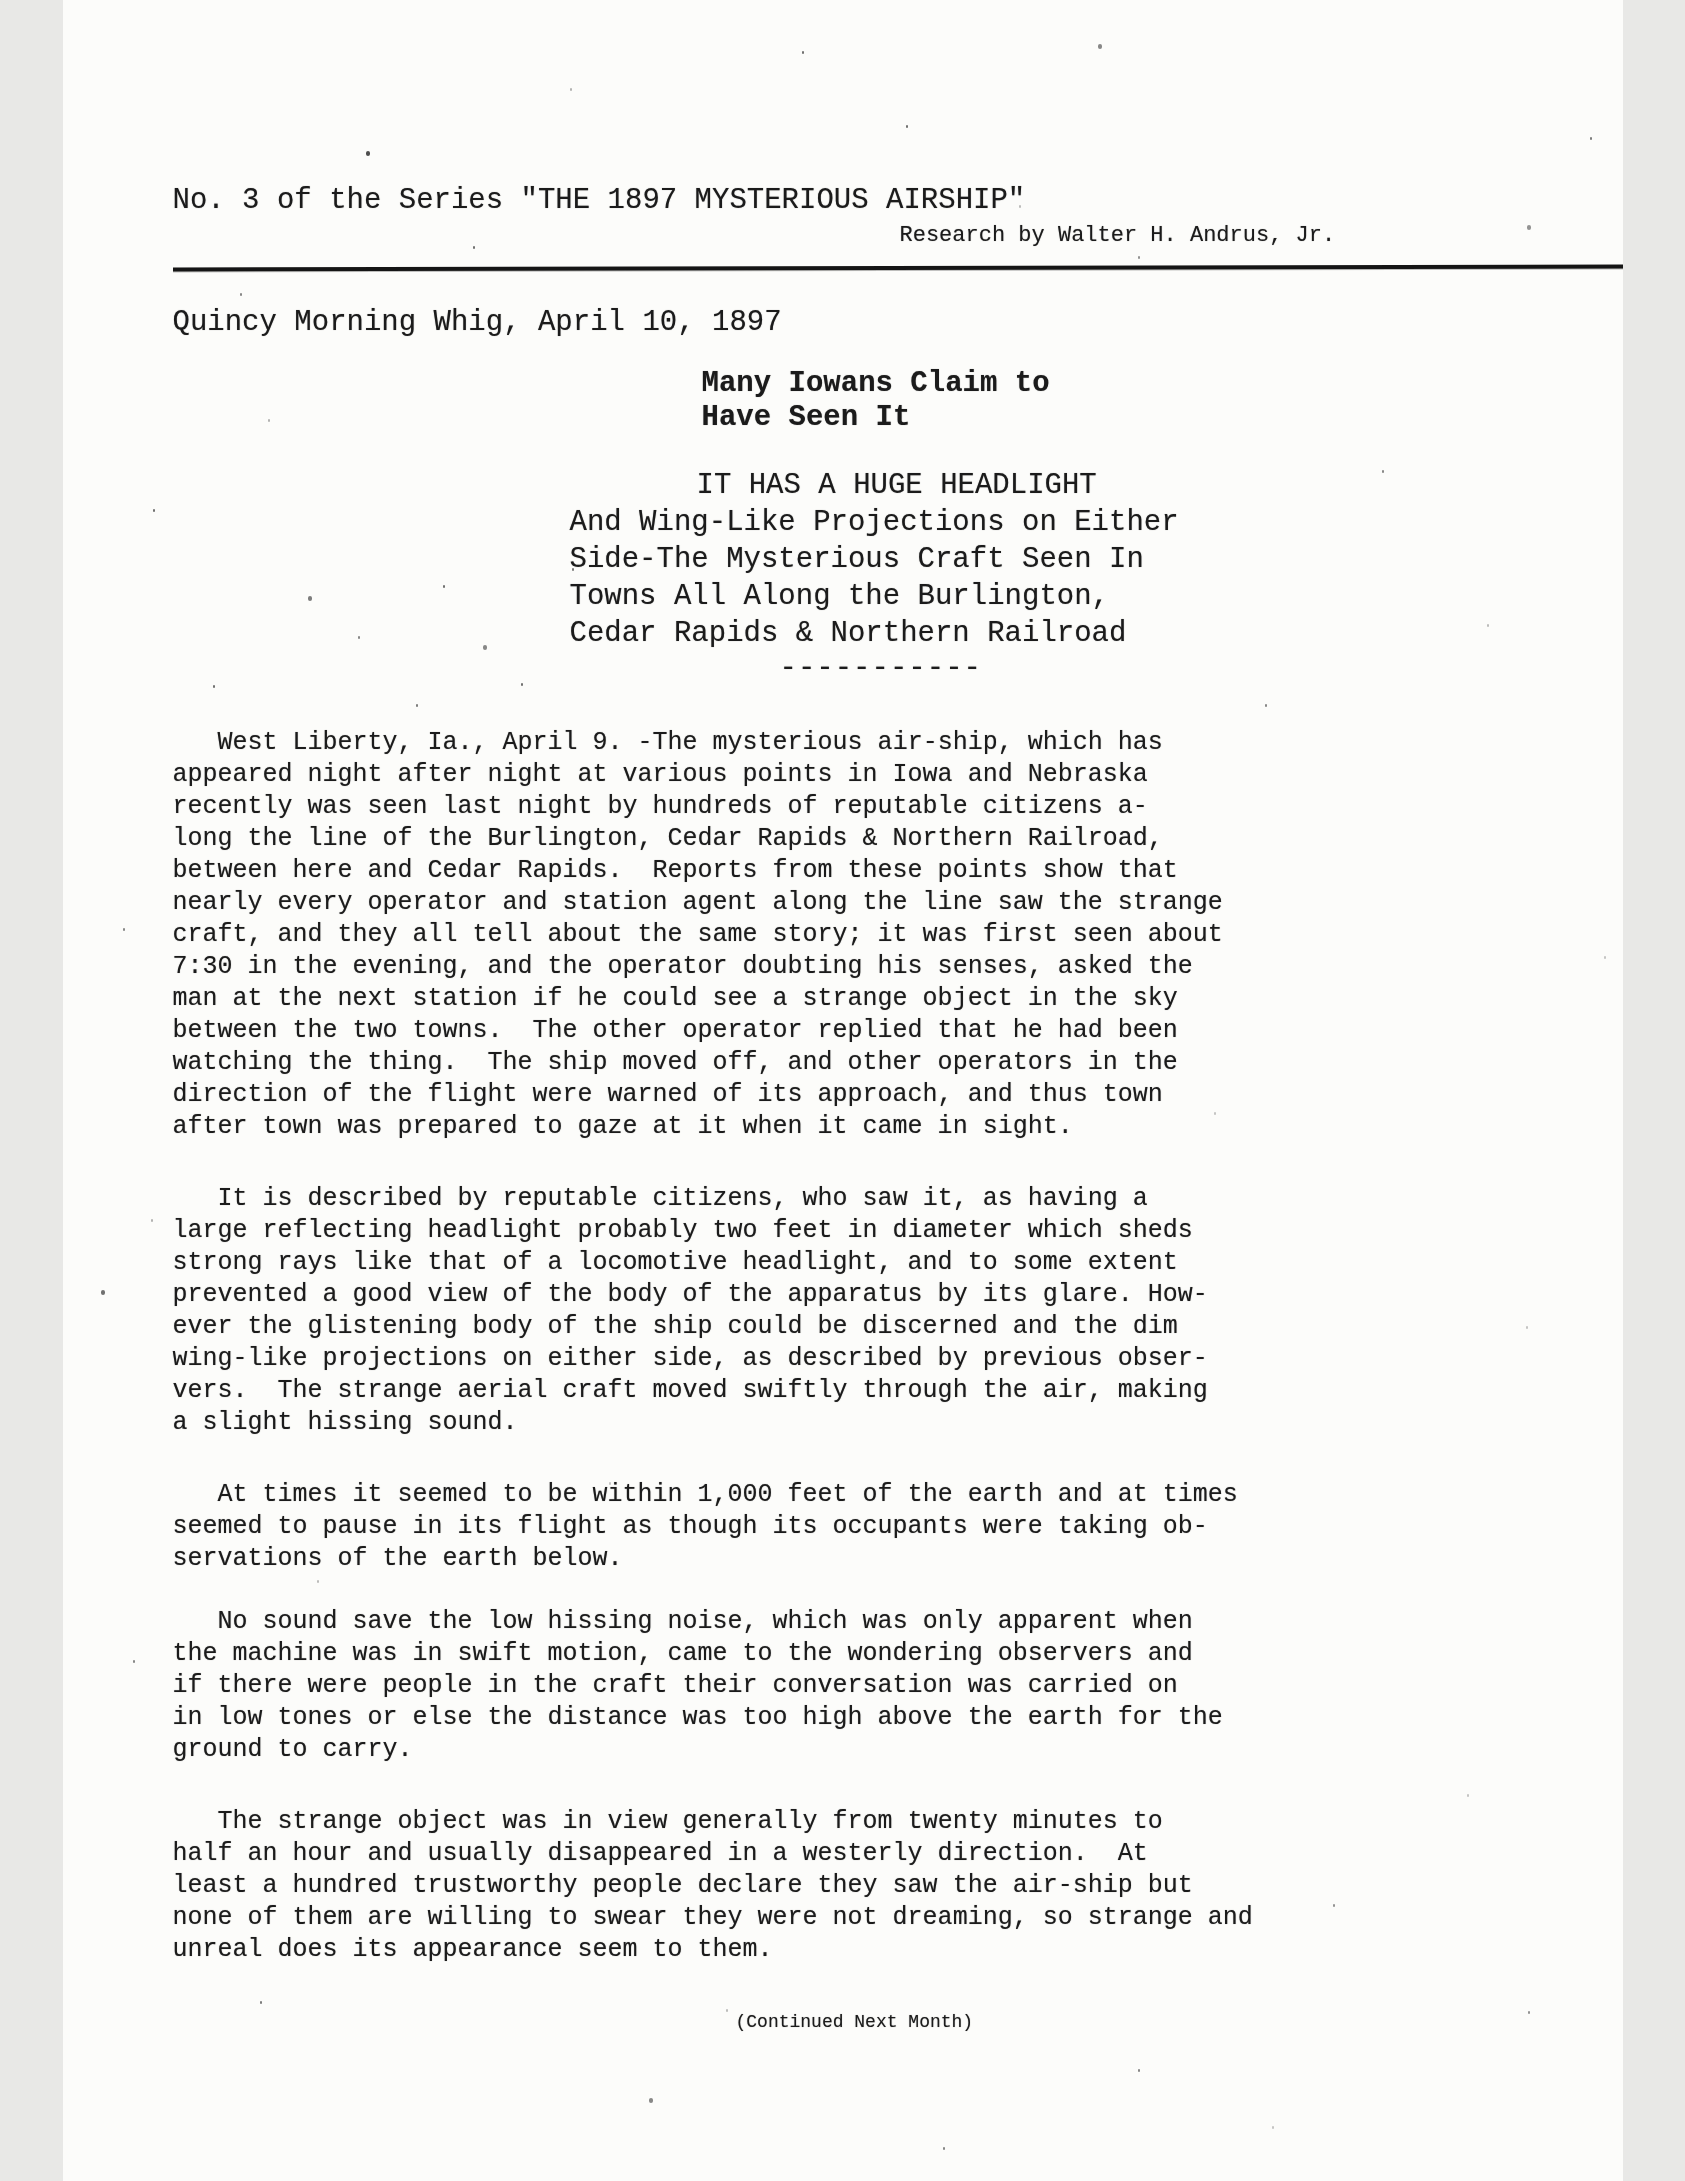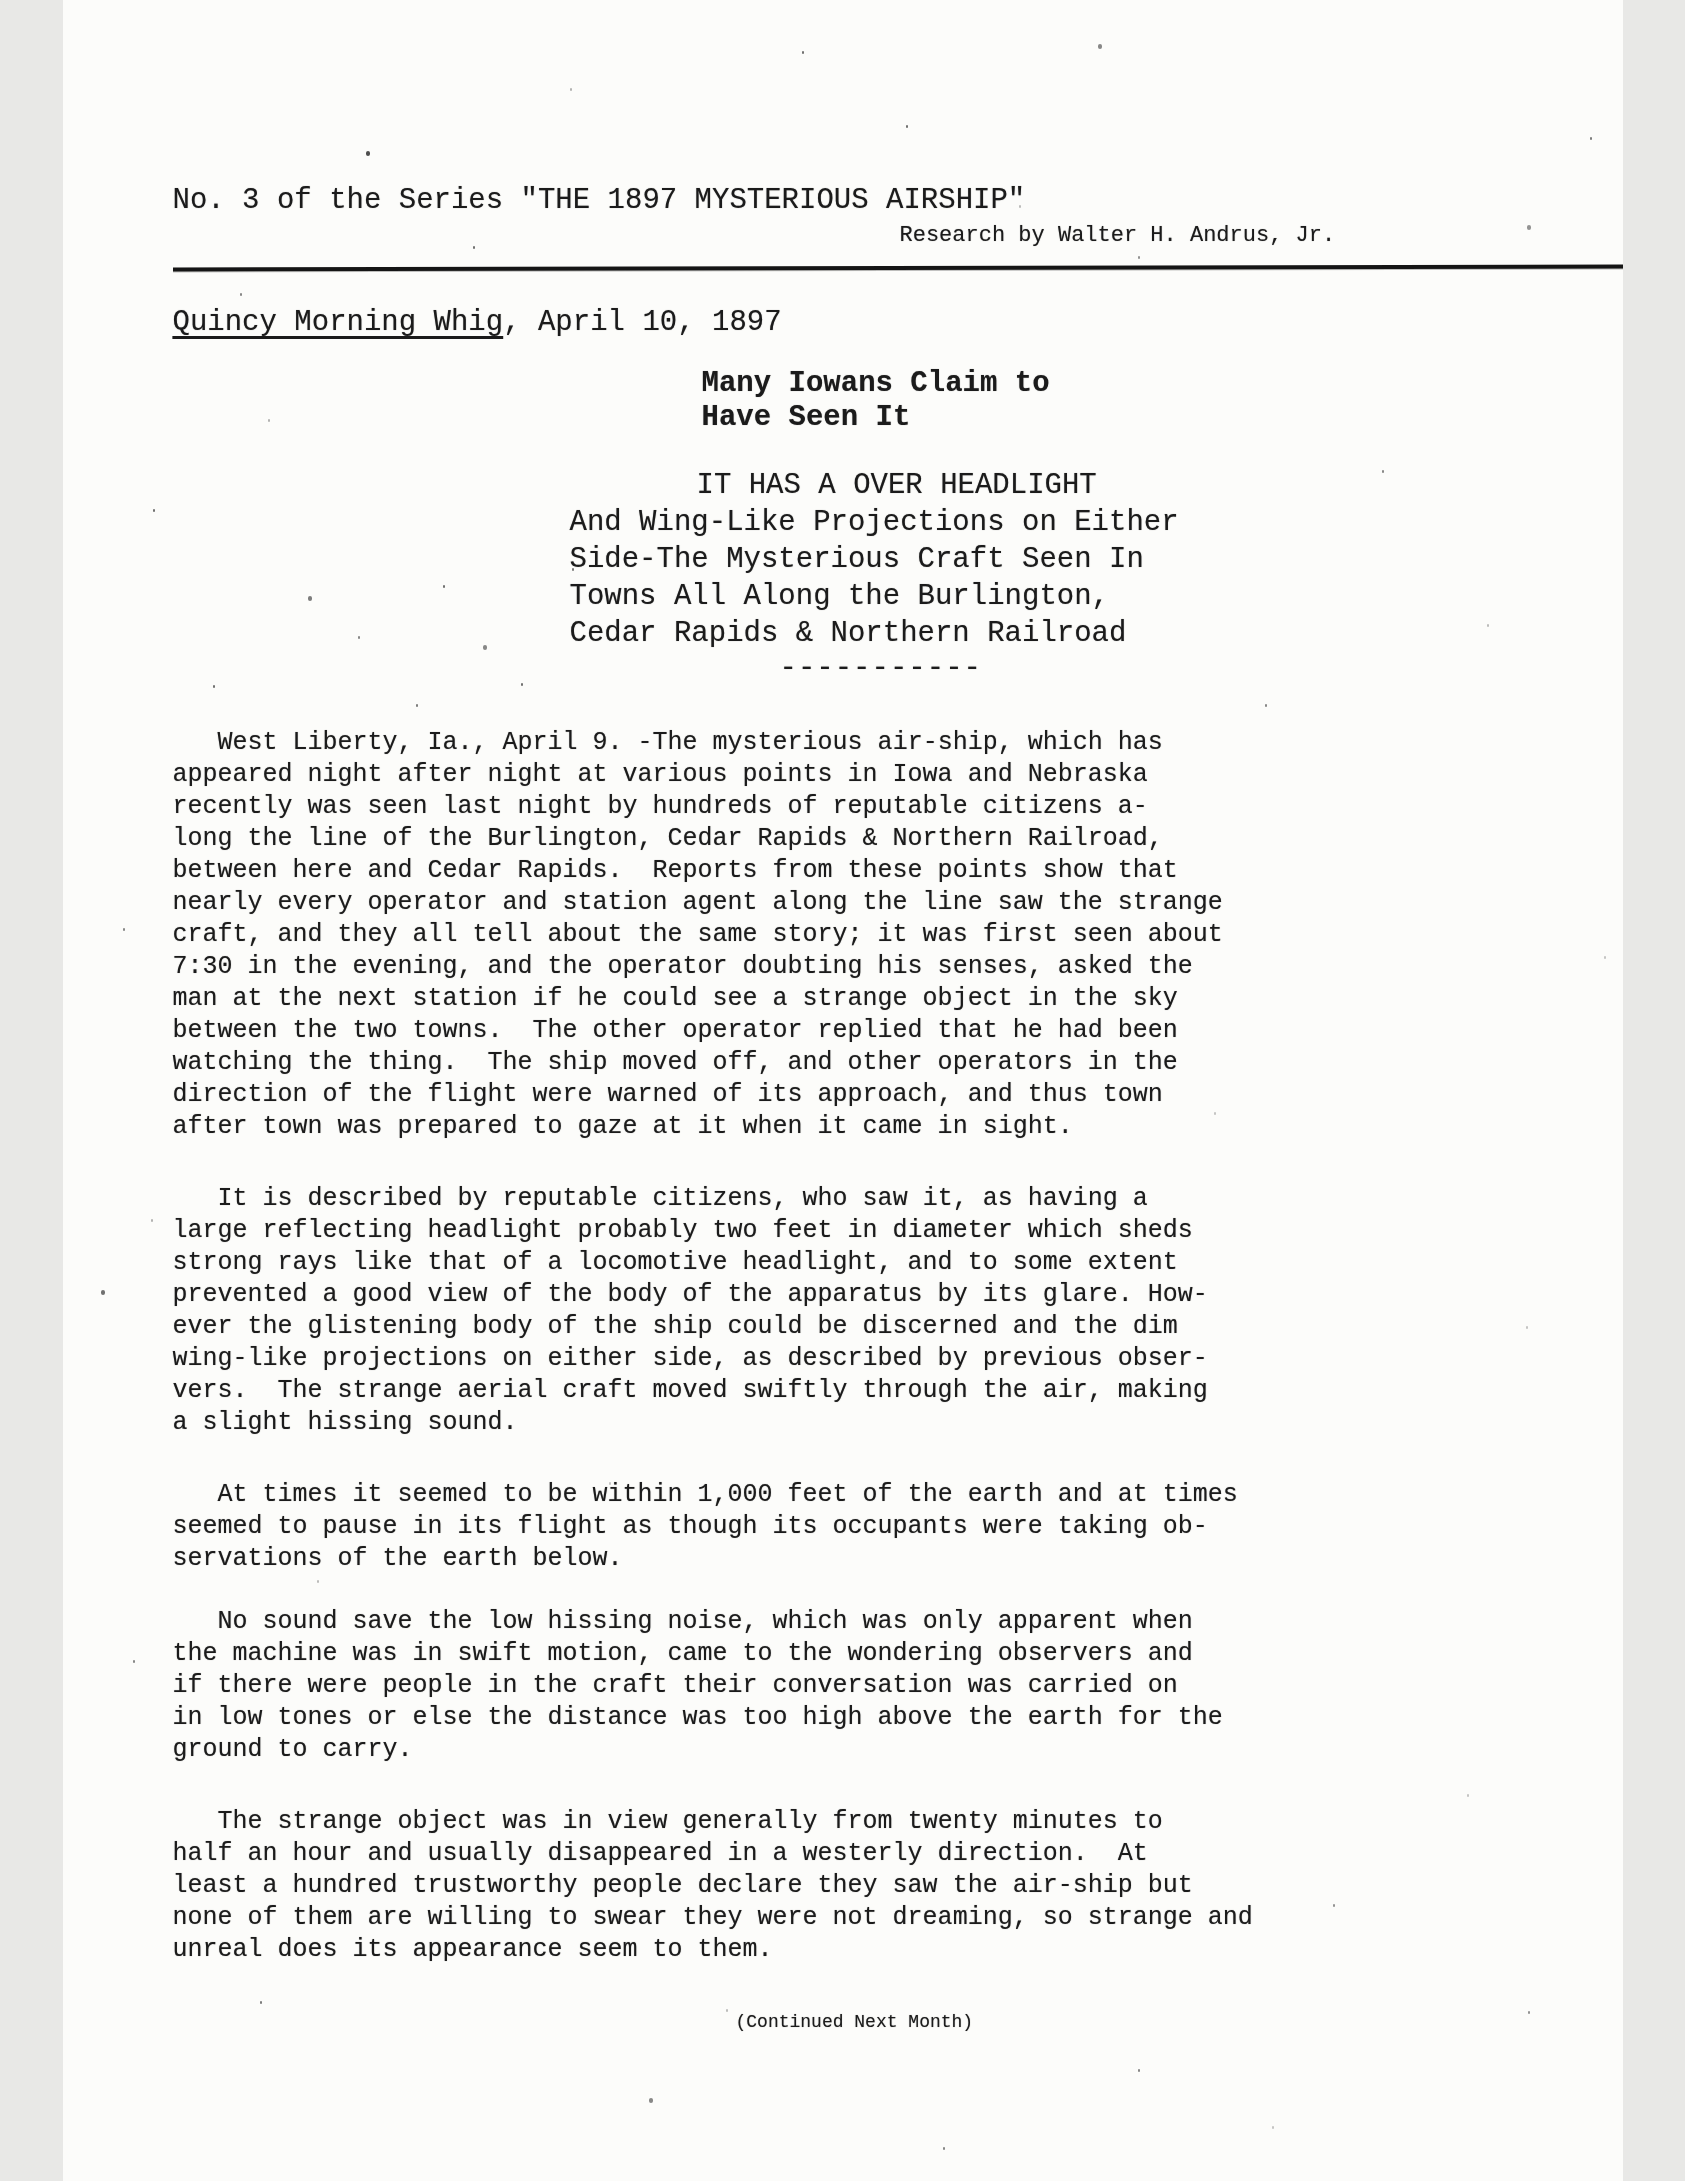--- a/index.html
+++ b/index.html
@@ -24,21 +24,20 @@
   .byline{font-size:22px;line-height:35px;margin-left:727px;white-space:pre;}
   .rule{
     margin-top:12.7px;
     width:1463px;height:3.9px;
     background:#151515;
     transform:rotate(-0.12deg);
     box-shadow:0 1px 0 rgba(0,0,0,0.25);
   }
   .citation{margin-top:35px;font-size:29px;line-height:35px;white-space:pre;}
   .citation .src{
-    text-decoration:underline;
     text-decoration-thickness:2.9px;
     text-underline-offset:5.9px;
   }
   .headline{margin-top:43px;margin-left:529px;font-size:29px;line-height:35px;white-space:pre;}
   .subheadline{margin-top:27px;margin-left:529px;font-size:29px;line-height:34px;white-space:pre-wrap;font-weight:bold;}
   .deck-heading{margin-top:32px;margin-left:524px;font-size:29px;line-height:37px;white-space:pre;}
   .deck{margin-left:397px;font-size:29px;line-height:37px;white-space:pre-wrap;}
   .section-divider{margin-left:607px;font-size:29px;line-height:34px;letter-spacing:1px;white-space:pre;}
   .body-copy{margin-top:41px;}
   .para{font-size:25px;line-height:32px;white-space:pre-wrap;margin:0 0 40px 0;}
@@ -90,21 +89,21 @@
   <div class="byline">Research by Walter H. Andrus, Jr.</div>
 
   <div class="rule"></div>
 
   <div class="citation"><span class="src">Quincy Morning Whig</span><span>, April 10, 1897</span></div>
 
 
   <div class="subheadline">Many Iowans Claim to
 Have Seen It</div>
 
-  <div class="deck-heading">IT HAS A OVER HEADLIGHT</div>
+  <div class="deck-heading">IT HAS A HUGE HEADLIGHT</div>
 
   <div class="deck">And Wing-Like Projections on Either
 Side-The Mysterious Craft Seen In
 Towns All Along the Burlington,
 Cedar Rapids &amp; Northern Railroad</div>
 
   <div class="section-divider">-----------</div>
 
   <div class="body-copy">
     <div class="para">   West Liberty, Ia., April 9. -The mysterious air-ship, which has

